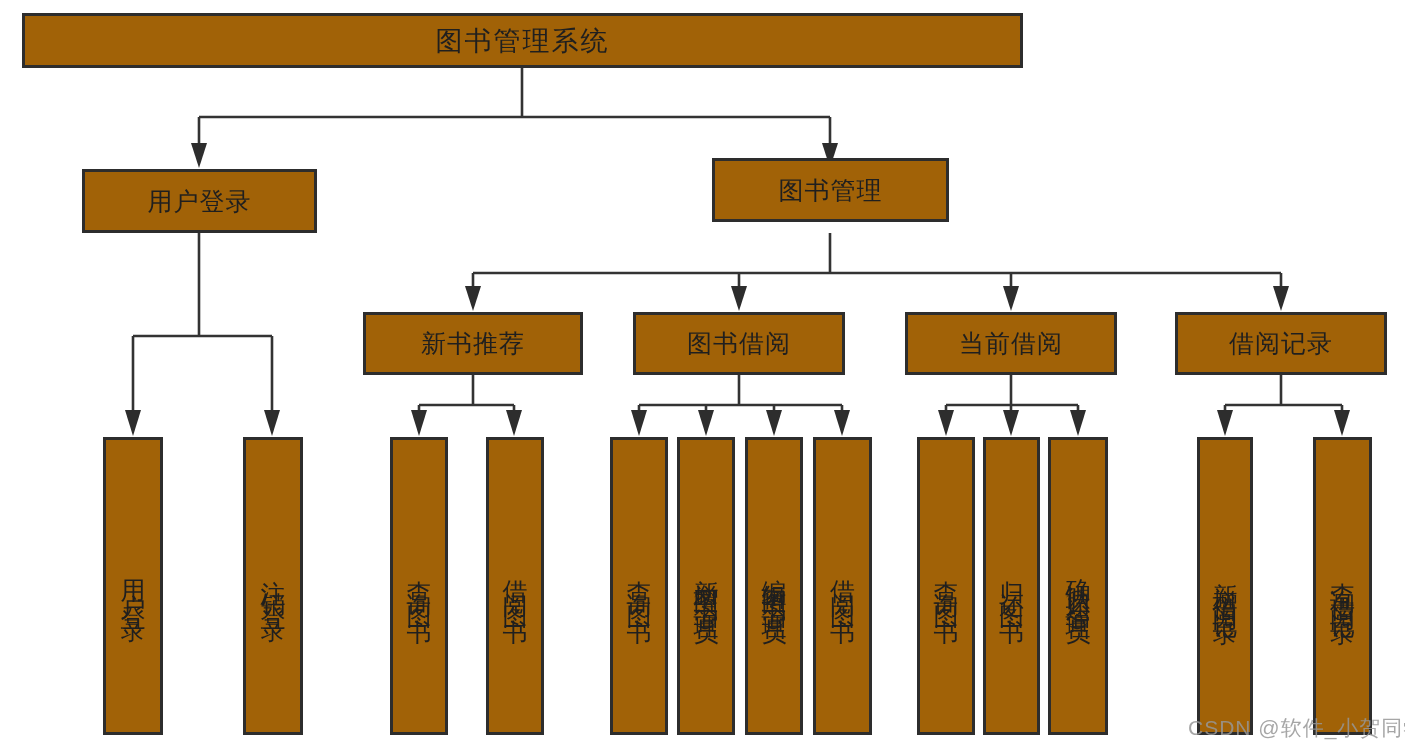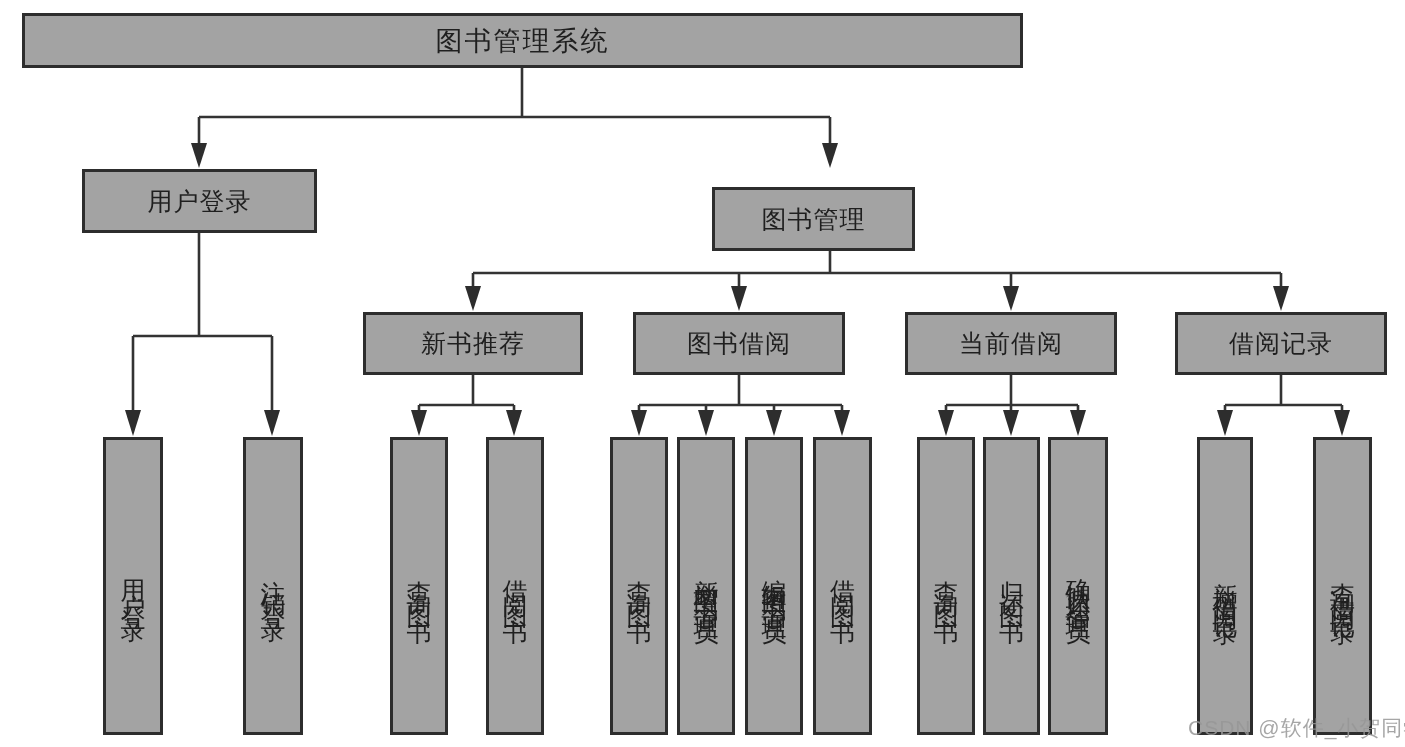--- a/index.html
+++ b/index.html
@@ -3,21 +3,21 @@
 <meta charset="utf-8">
 <style>
   html,body { margin:0; padding:0; background:#ffffff; }
   .canvas {
     position:relative; width:1405px; height:747px; background:#ffffff;
     font-family:"Liberation Sans","DejaVu Sans",sans-serif;
     overflow:hidden;
   }
   svg.connectors { position:absolute; left:0; top:0; width:1405px; height:747px; }
   .node {
-    position:absolute; box-sizing:border-box; background:#a3a3a3;
+    position:absolute; box-sizing:border-box; background:#a16207;
     border:3px solid #2d2d2d; color:#1f1f1f;
     display:flex; align-items:center; justify-content:center;
   }
   .node.root-box { font-size:27px; letter-spacing:2px; }
   .node.hlabel  { font-size:25px; letter-spacing:1px; }
   .vtext {
     writing-mode:vertical-rl; text-orientation:mixed;
     font-size:25px; line-height:1; color:#1f1f1f; white-space:nowrap;
   }
   .sp4 { letter-spacing:13px; }
@@ -67,21 +67,21 @@
     </g>
   </svg>
 
   <div class="node root-box" style="left:22px; top:13px; width:1001px; height:55px;">
     <span>图书管理系统</span>
   </div>
 
   <div class="node hlabel" style="left:82px; top:169px; width:235px; height:64px;">
     <span>用户登录</span>
   </div>
-  <div class="node hlabel" style="left:712px; top:187px; width:203px; height:64px;">
+  <div class="node hlabel" style="left:712px; top:158px; width:237px; height:64px;">
     <span>图书管理</span>
   </div>
 
   <div class="node hlabel" style="left:363px; top:312px; width:220px; height:63px;">
     <span>新书推荐</span>
   </div>
   <div class="node hlabel" style="left:633px; top:312px; width:212px; height:63px;font-family:Liberation Mono, monospace;">
     <span>图书借阅</span>
   </div>
   <div class="node hlabel" style="left:905px; top:312px; width:212px; height:63px;">

